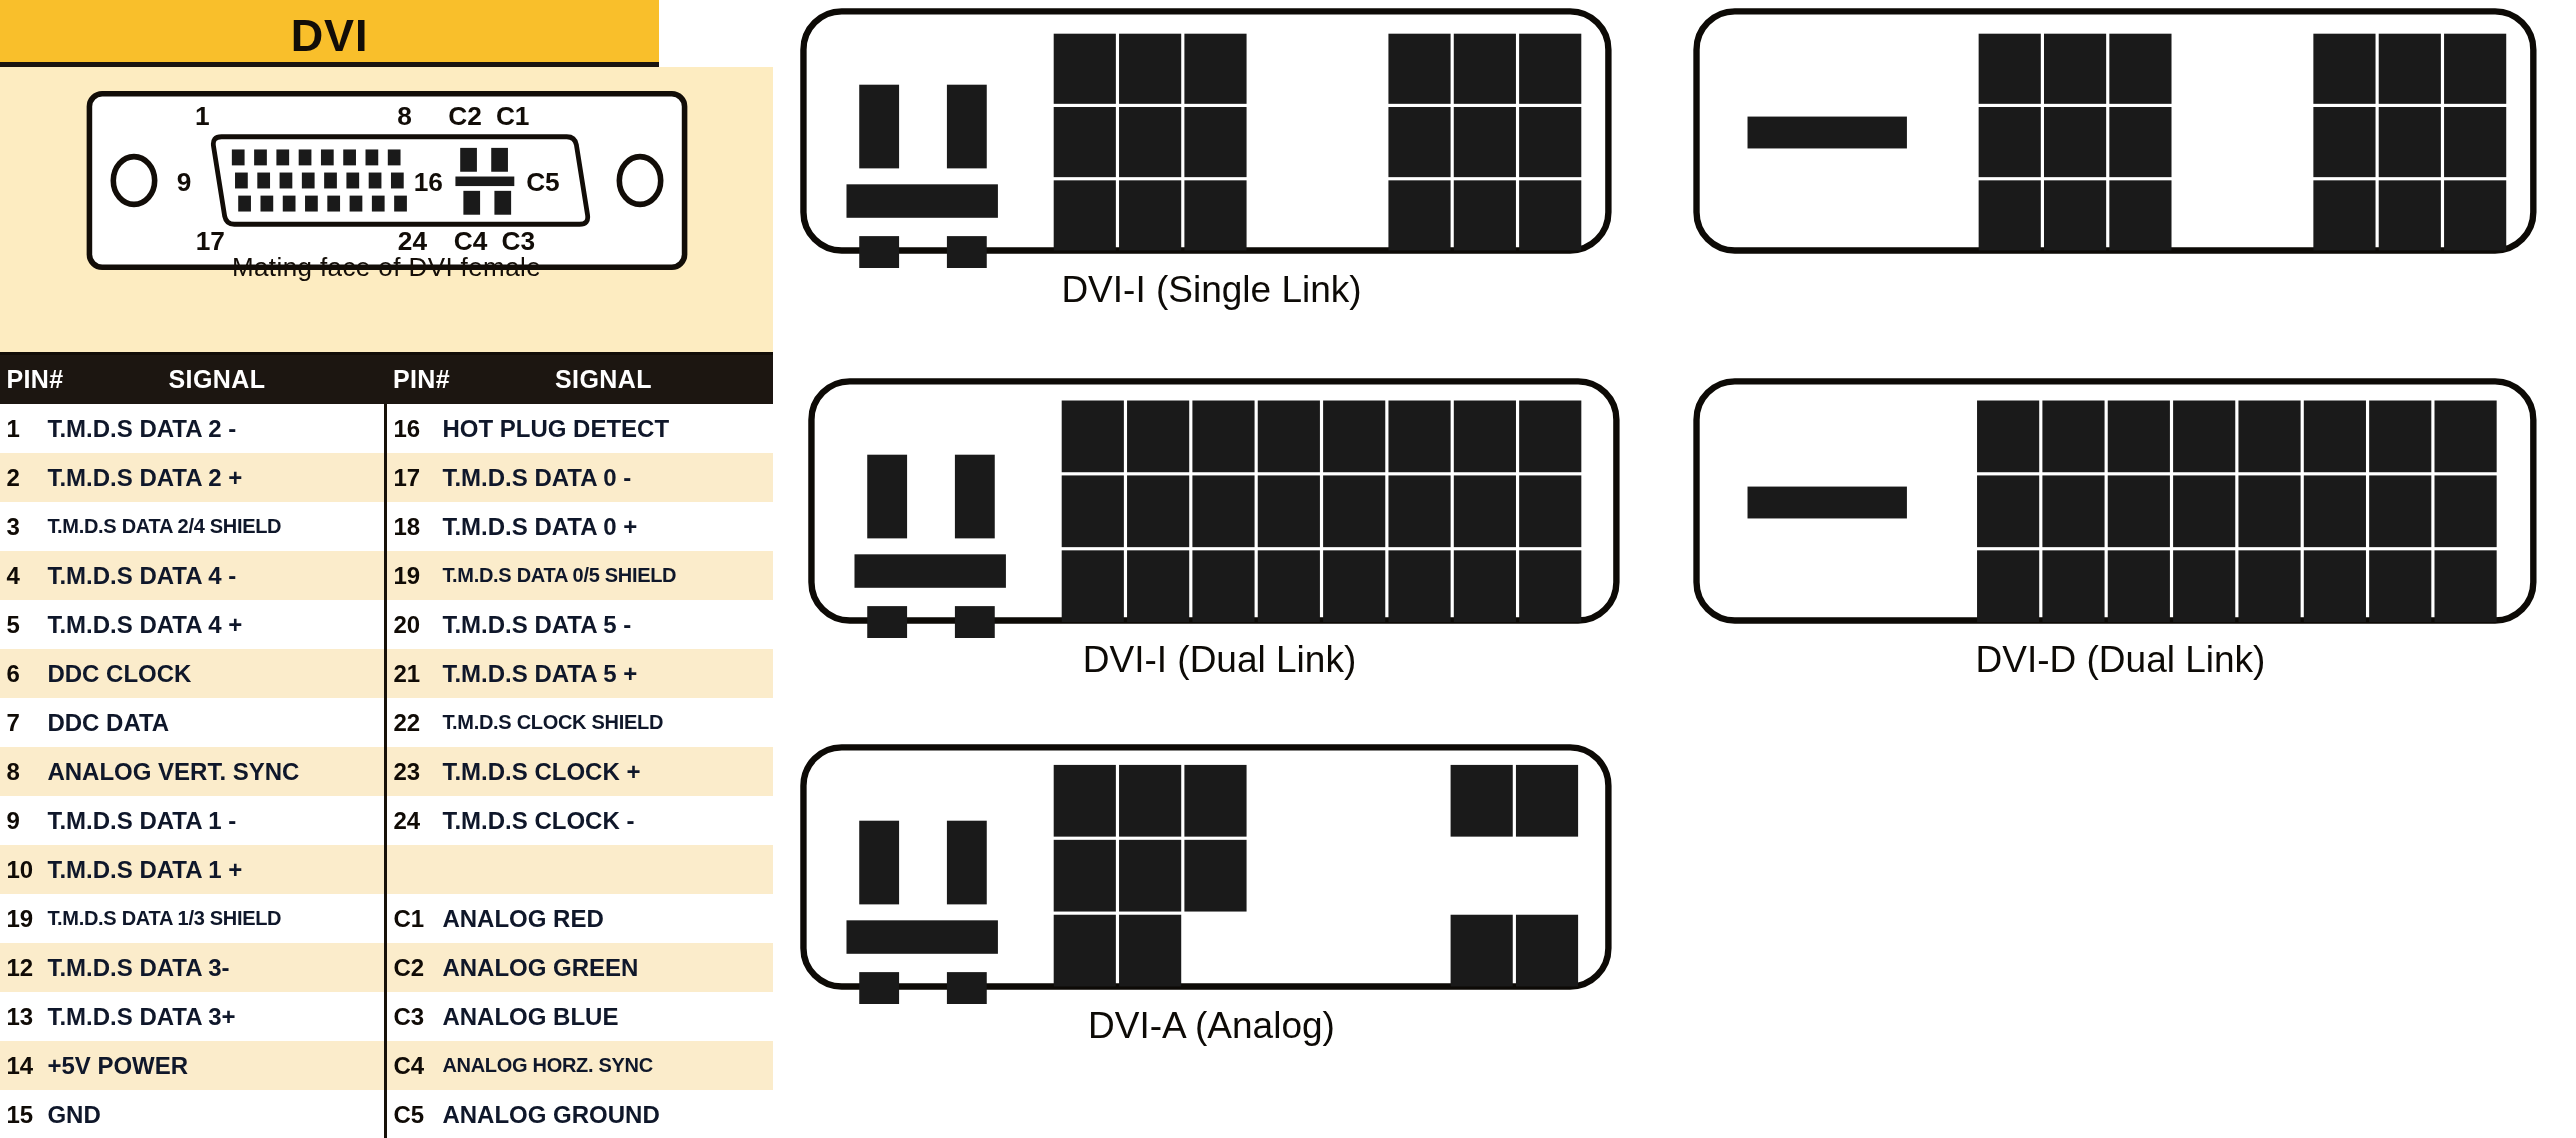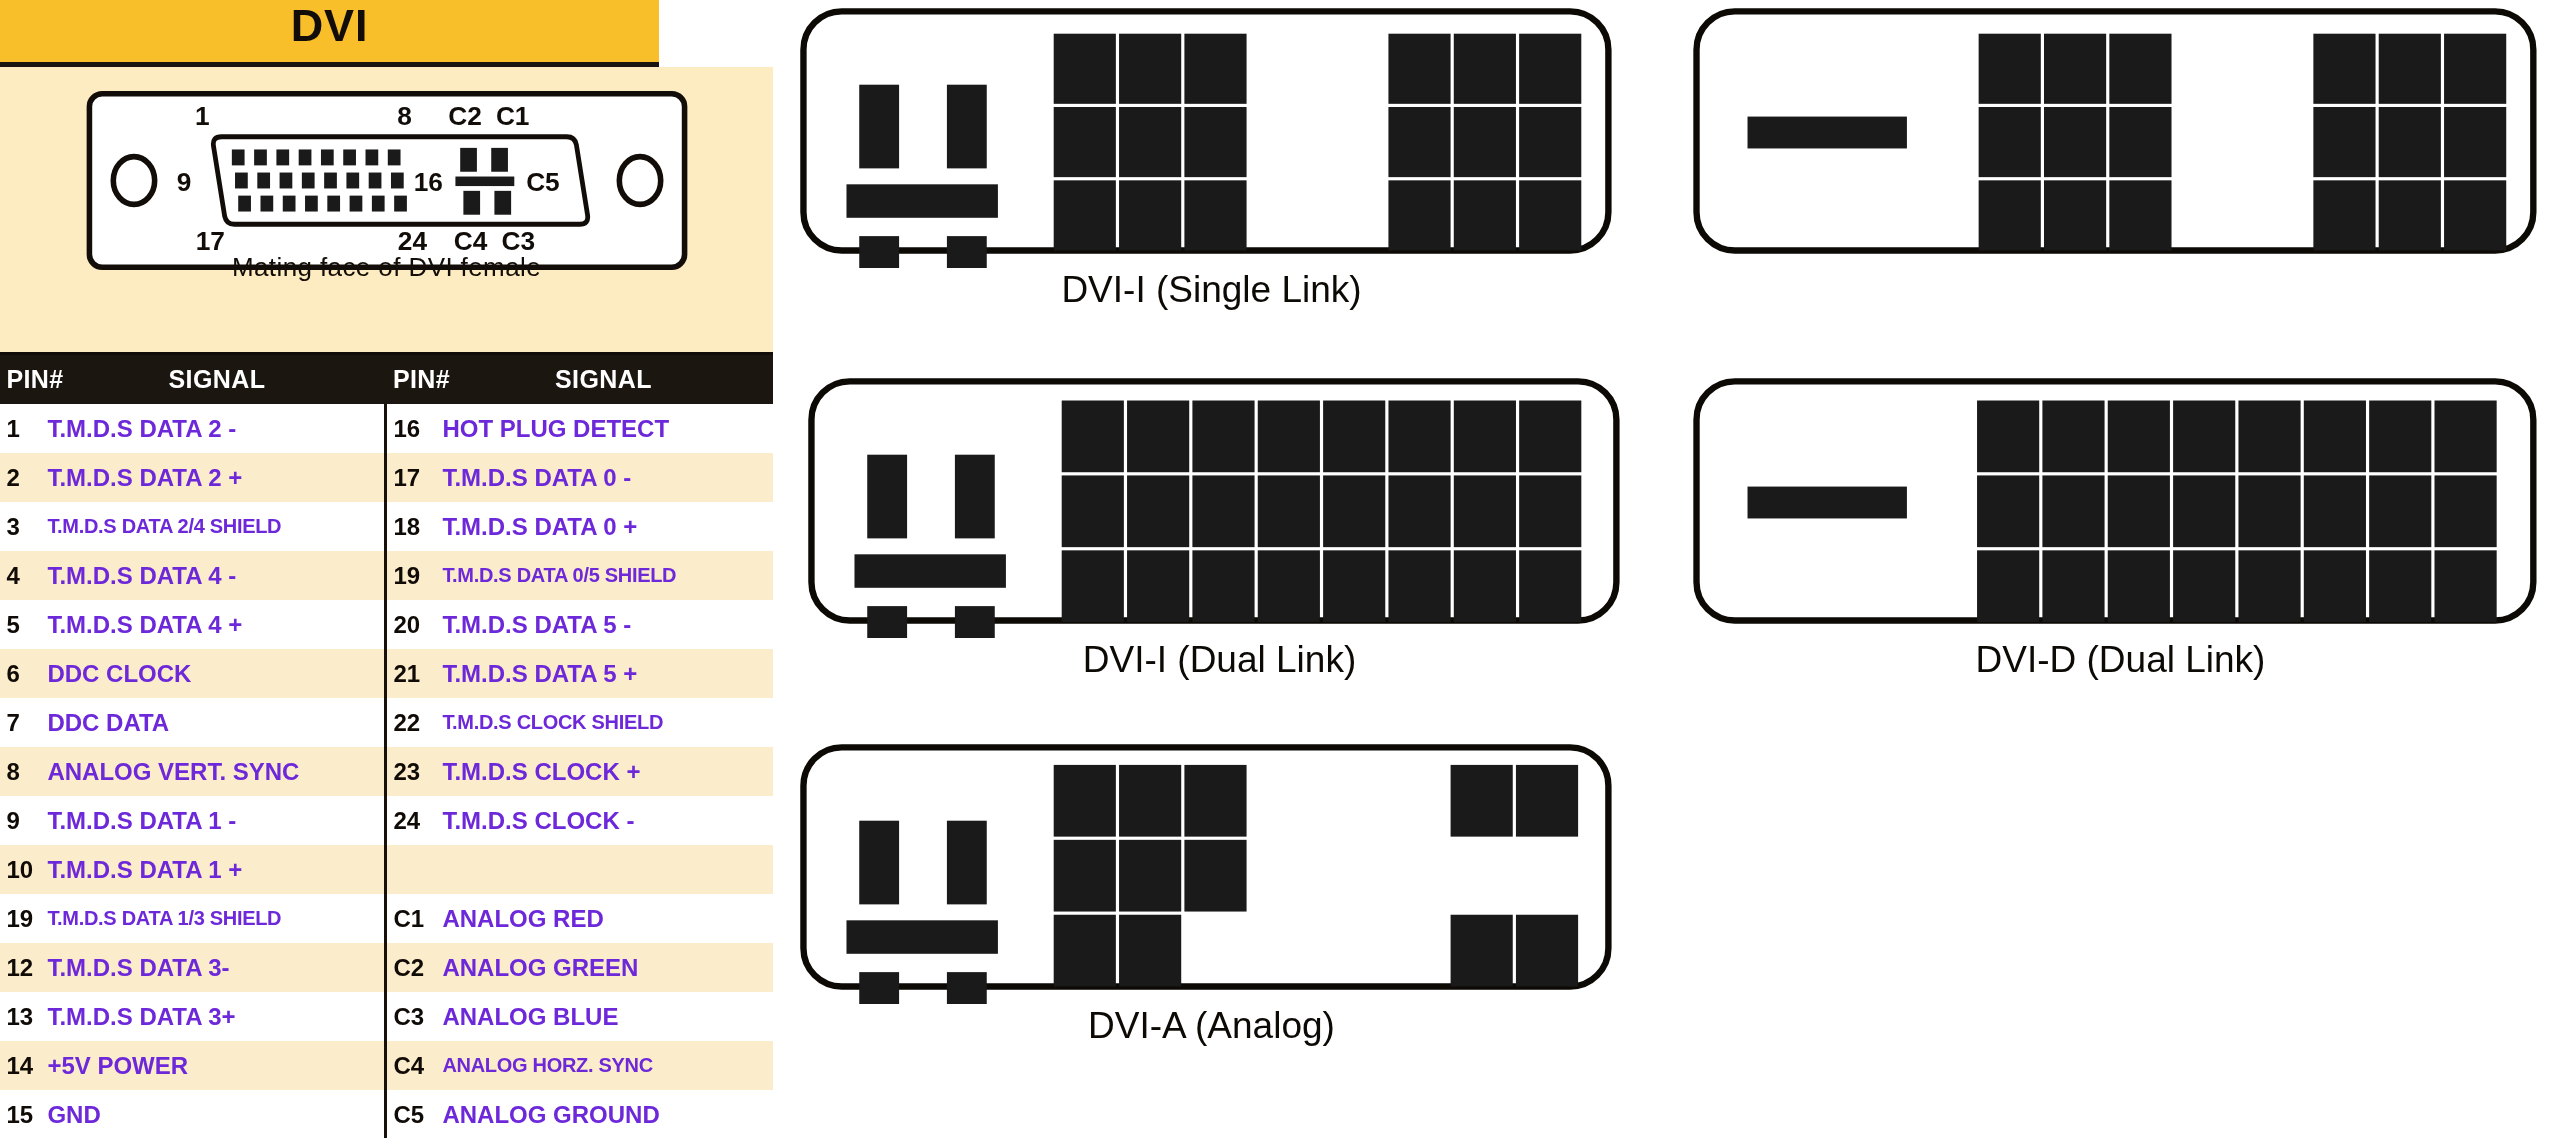--- a/index.html
+++ b/index.html
@@ -12,21 +12,21 @@
   
   #left-panel{
     position:absolute;left:0;top:0;width:773px;height:1139px;
     background:#ffffff;
   }
   #dvi-banner{
     position:absolute;left:0;top:0;width:659px;height:67px;
     background:#f9bf2b;
     border-bottom:5.6px solid #1a1410;
     box-sizing:border-box;
-    display:flex;align-items:flex-start;justify-content:center;
+    display:flex;align-items:flex-end;justify-content:center;
   }
   #dvi-banner .ttl{
     font-size:45px;font-weight:bold;color:#120d08;letter-spacing:0.8px;
     font-family:"Liberation Sans", sans-serif;
   }
   #connector-panel{
     position:absolute;left:0;top:67px;width:773px;height:289px;
     background:#fdecc1;
     border-bottom:4px solid #120d08;
     box-sizing:border-box;
@@ -65,21 +65,21 @@
   .prow.alt{background:#fbeccb;}
   .prow.plain{background:#ffffff;}
   .cell-pin{
     width:41px;flex:0 0 41px;
     font-size:24px;font-weight:bold;color:#100b06;
     padding-left:6.4px;box-sizing:border-box;
     display:flex;align-items:center;
   }
   .cell-sig{
     width:343px;flex:0 0 343px;
-    font-size:24px;font-weight:bold;color:#6d28d9;
+    font-size:24px;font-weight:bold;color:#0f172a;
     display:flex;align-items:center;
     padding-left:6.4px;box-sizing:border-box;
     white-space:nowrap;overflow:hidden;
   }
   .cell-sig.small{font-size:20px;letter-spacing:-0.3px;}
   .half{display:flex;align-items:center;height:100%;}
   .half.right{border-left:3.2px solid #171109;box-sizing:border-box;}
   .cell-pin.cpin{width:49px;flex:0 0 49px;}
   .cell-sig.cwide{width:335px;flex:0 0 335px;text-align:center;}
 

